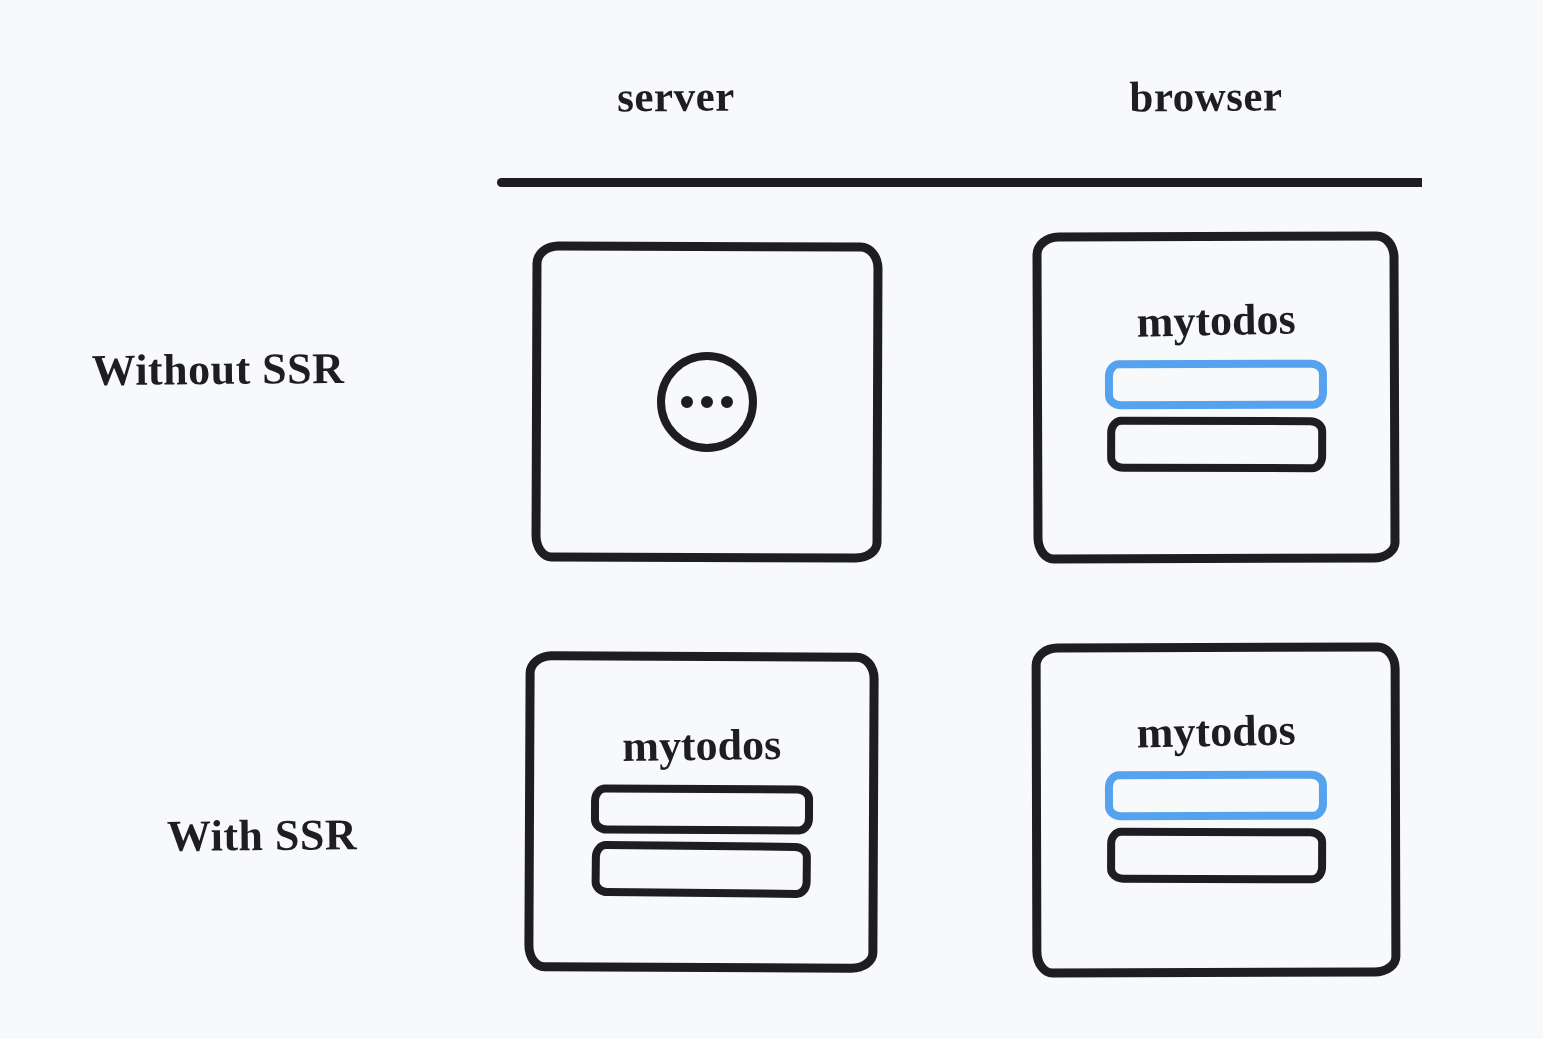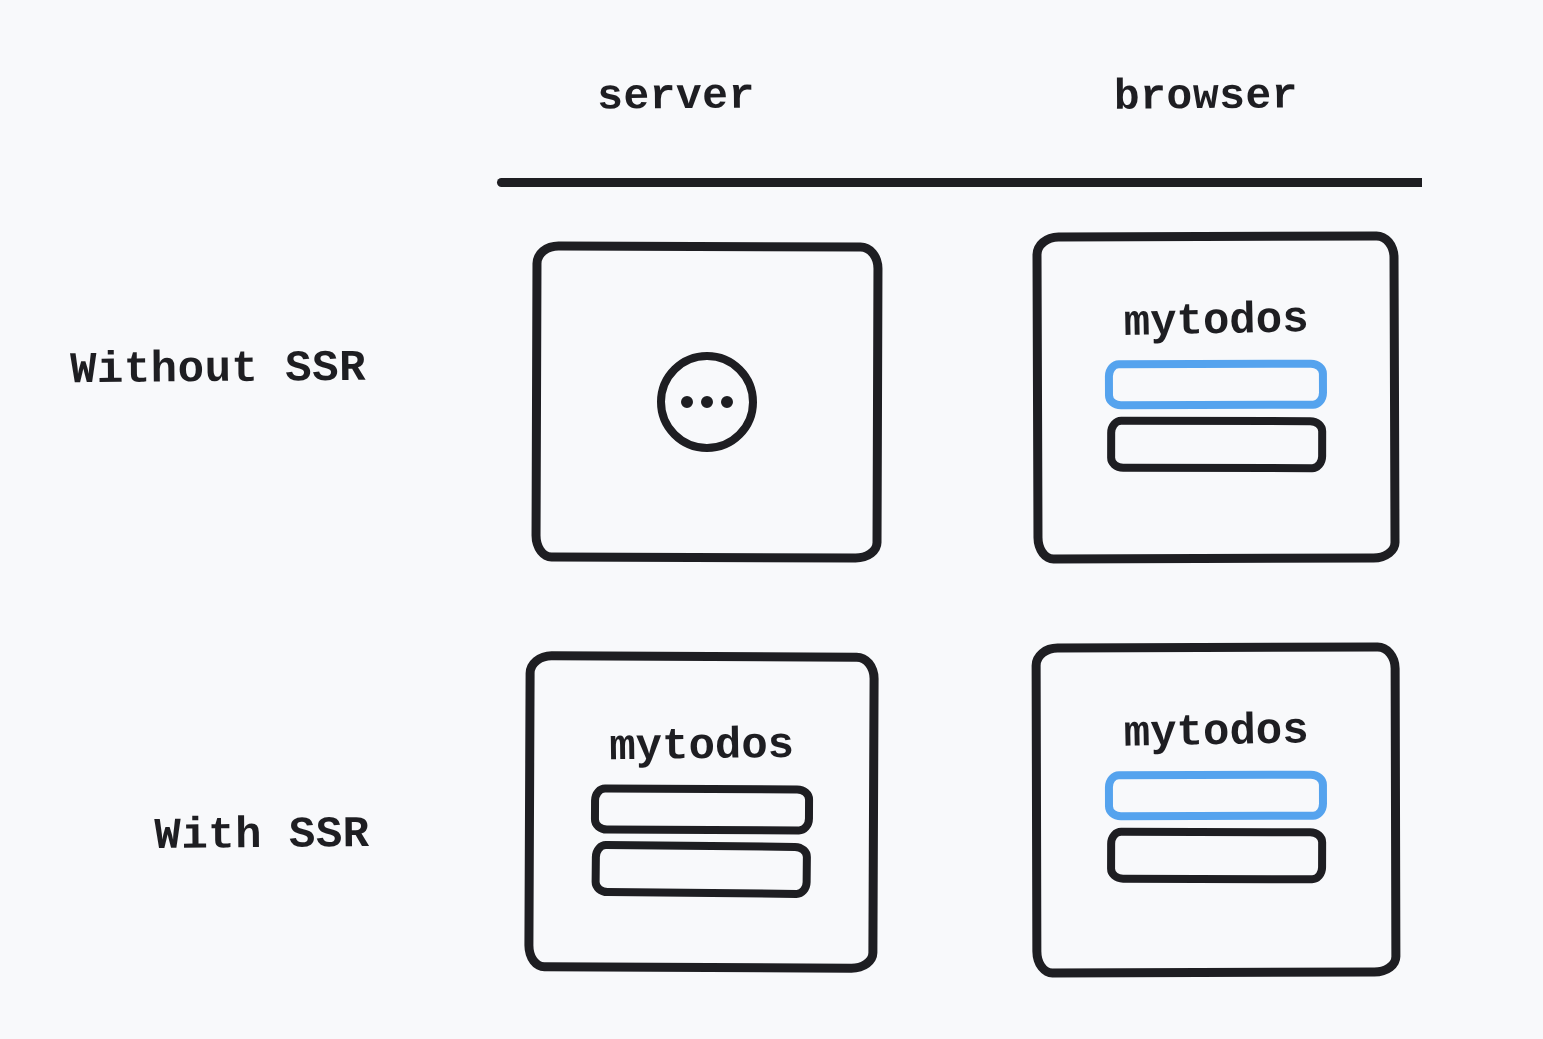--- a/index.html
+++ b/index.html
@@ -3,21 +3,21 @@
 <meta charset="utf-8">
 <style>
   * { margin: 0; padding: 0; box-sizing: border-box; }
   html, body { background: #f8f9fb; }
   .canvas {
     position: relative;
     width: 1422px;
     height: 1039px;
     background: var(--bg, #f8f9fb);
     color: var(--ink, #1e1e22);
-    font-family: Liberation Mono, monospace;
+    font-family: Liberation Serif, serif;
     overflow: hidden;
   }
   .hand-text {
     font-weight: 700;
     letter-spacing: 0.5px;
     white-space: nowrap;
   }
   .col-header {
     position: absolute;
     top: 72px;

